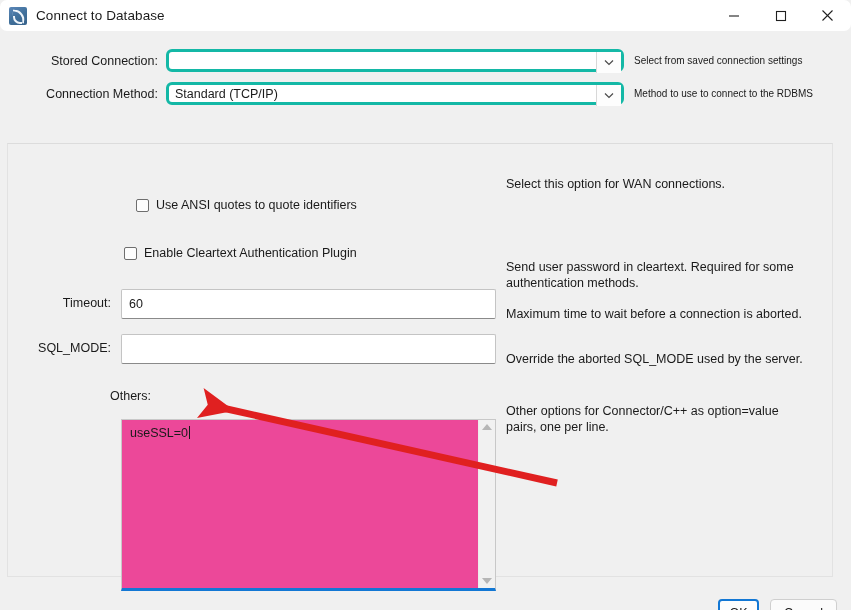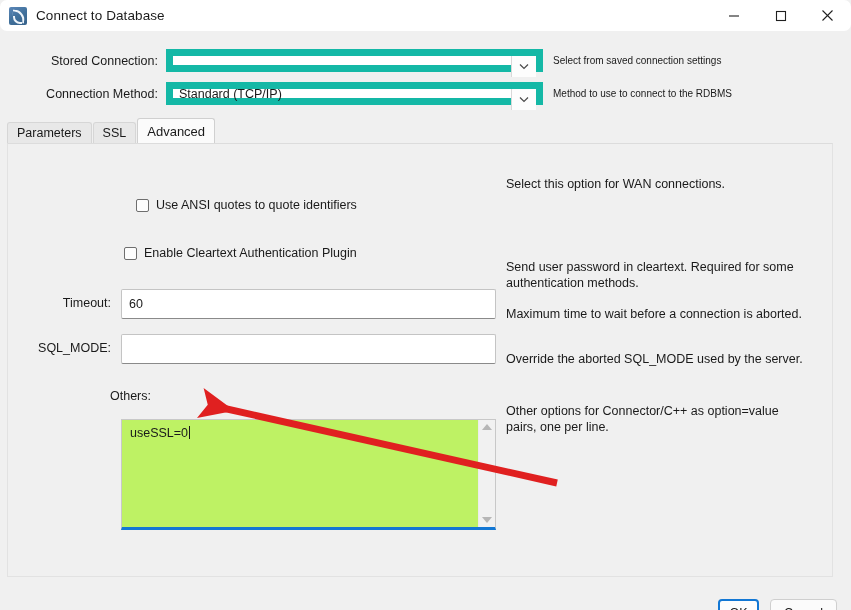--- a/index.html
+++ b/index.html
@@ -96,25 +96,25 @@
   .toplabel {
     width: 166px;
     text-align: right;
     padding-right: 8px;
     font-size: 12.5px;
     color: #1a1a1a;
     box-sizing: border-box;
   }
   .combo {
     position: relative;
-    width: 377px;
+    width: 458px;
     height: 23px;
     background: #ffffff;
-    border: 7px solid #14b8a6;
-    border-radius: 0;
+    border: 3px solid #14b8a6;
+    border-radius: 6px;
     box-sizing: border-box;
     display: flex;
     align-items: center;
   }
   .combo-value {
     padding-left: 6px;
     font-size: 12.5px;
     color: #1a1a1a;
     white-space: nowrap;
     overflow: hidden;
@@ -234,22 +234,22 @@
     align-items: center;
     font-size: 12.5px;
     color: #1a1a1a;
   }
   .textfield span { padding-left: 7px; }
 
   
   .textarea-box {
     position: absolute;
     left: 121px; top: 388px;
-    width: 375px; height: 111px;
-    background: #bef264;
+    width: 375px; height: 172px;
+    background: #ec4899;
     border: 1px solid #c8c8c8;
     border-bottom: 3px solid #1277d4;
     box-sizing: border-box;
     display: flex;
   }
   .ta-content {
     flex: 1;
     padding: 6px 0 0 8px;
     font-size: 12.5px;
     color: #1a1a1a;
@@ -362,25 +362,20 @@
       <div class="combo-value">Standard (TCP/IP)</div>
       <div class="combo-arrow">
         <svg width="10" height="7" viewBox="0 0 10 7">
             <polyline points="1,1.5 5,5.5 9,1.5" fill="none" stroke="#4a4a4a" stroke-width="1.2"></polyline>
           </svg>
       </div>
     </div>
     <div class="hint-right">Method to use to connect to the RDBMS</div>
   </div>
 
-  <div class="tabstrip">
-    <div class="tab">Parameters</div>
-    <div class="tab">SSL</div>
-    <div class="tab active">Advanced</div>
-  </div>
 
   <div class="tabpanel"></div>
 
   <div class="desc" style="top:131px;">Select this option for WAN connections.</div>
 
   <div class="optrow" style="left:136px; top:167px;">
     <div class="cb-wrap">
       <div class="checkbox"></div>
       <div class="cb-label">Use ANSI quotes to quote identifiers</div>
     </div>

